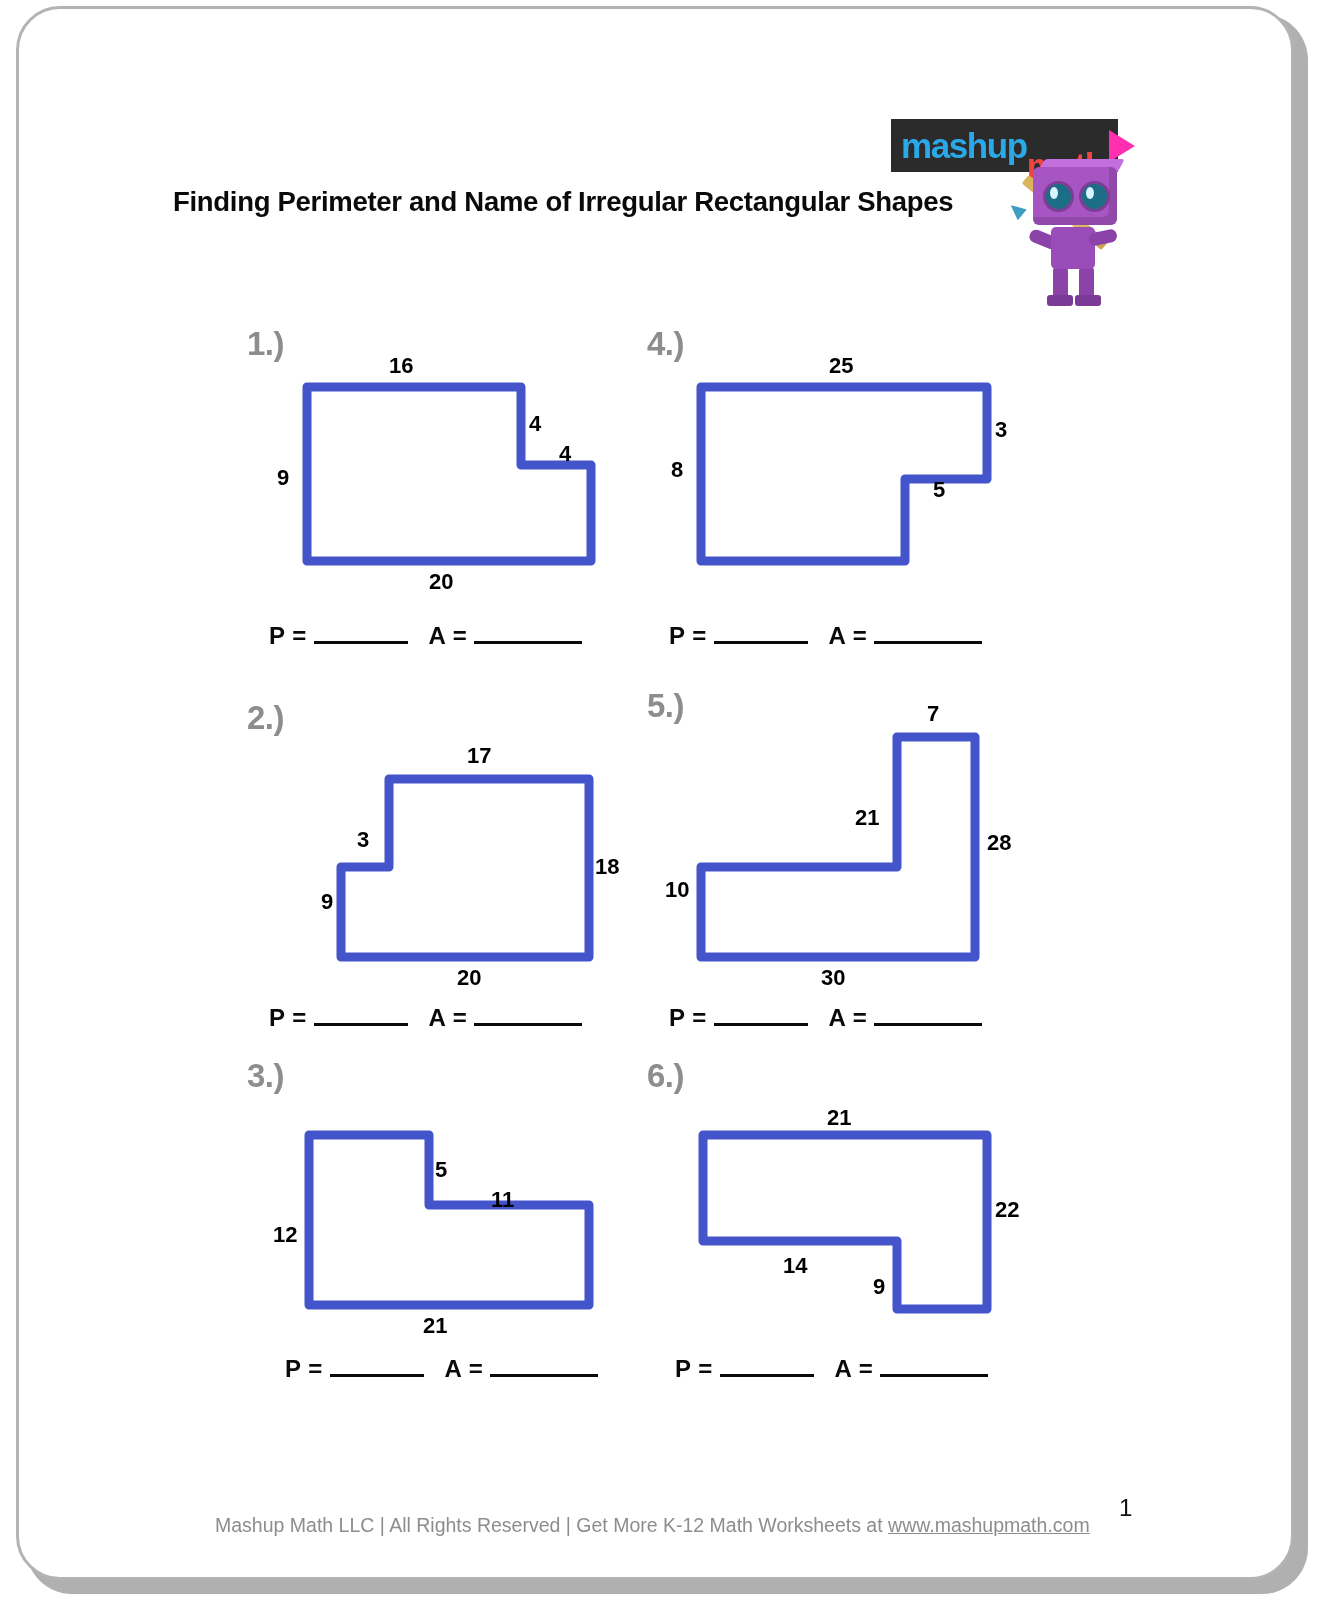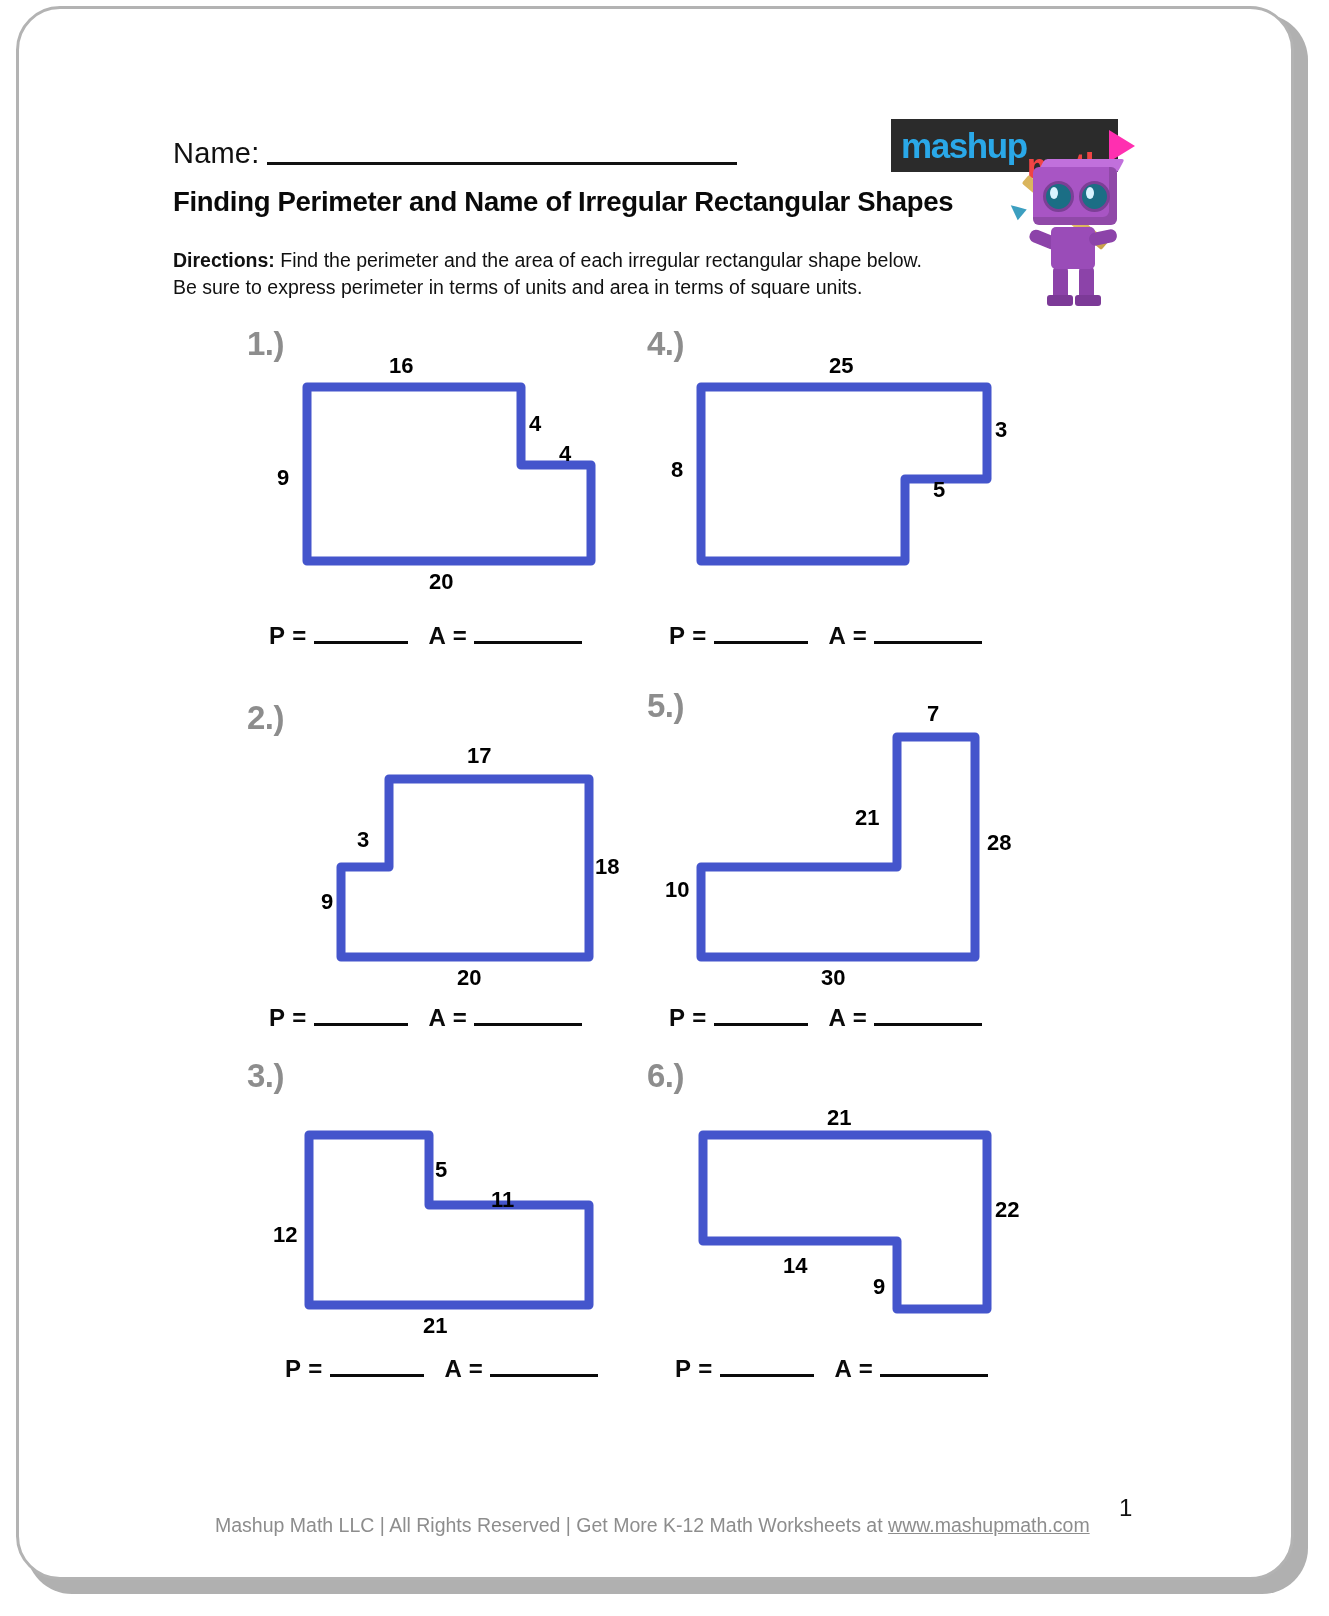--- a/index.html
+++ b/index.html
@@ -191,32 +191,23 @@
     color: #111;
   }
 </style>
 </head>
 <body>
 
 <div id="sheet-shadow"></div>
 
 <div id="sheet">
 
-  <div id="name-row">
-    <span id="name-label">Name:</span>
-    <span id="name-line"></span>
-  </div>
 
   <div id="worksheet-title">Finding Perimeter and Name of Irregular Rectangular Shapes</div>
 
-  <div id="directions">
-    <b>Directions:</b>
-    <span>Find the perimeter and the area of each irregular rectangular shape below.</span><br>
-    <span>Be sure to express perimeter in terms of units and area in terms of square units.</span>
-  </div>
 
   <div id="logo-block">
     <div id="logo-bar">
       <span class="logo-word" id="logo-mashup">mashup</span>
         <span class="logo-word" id="logo-math">math</span>
       <span id="logo-arrow"></span>
     </div>
     <div id="robot">
       <div class="rb" id="rb-pencil"></div>
       <div class="rb" id="rb-pencil-tip"></div>

